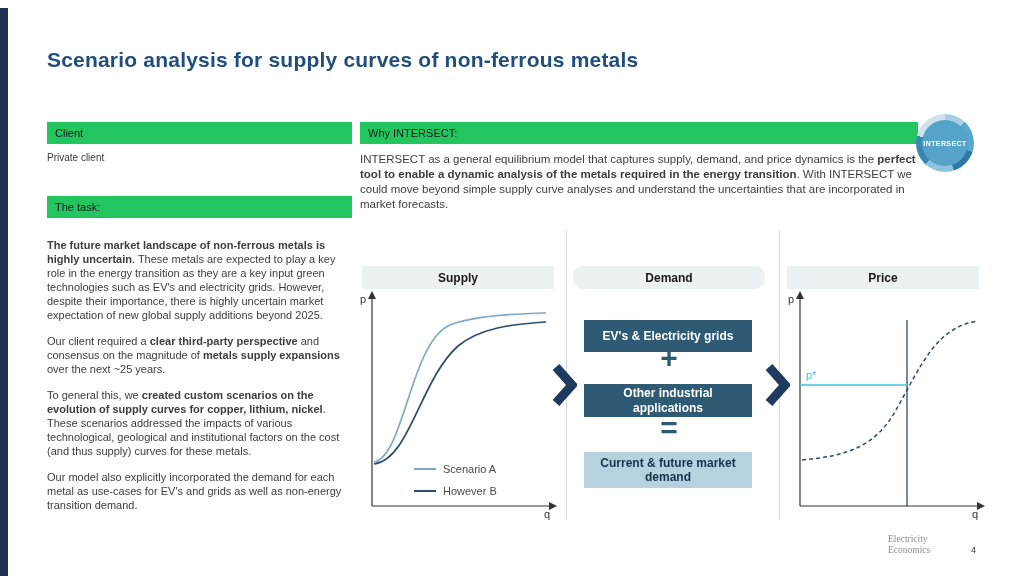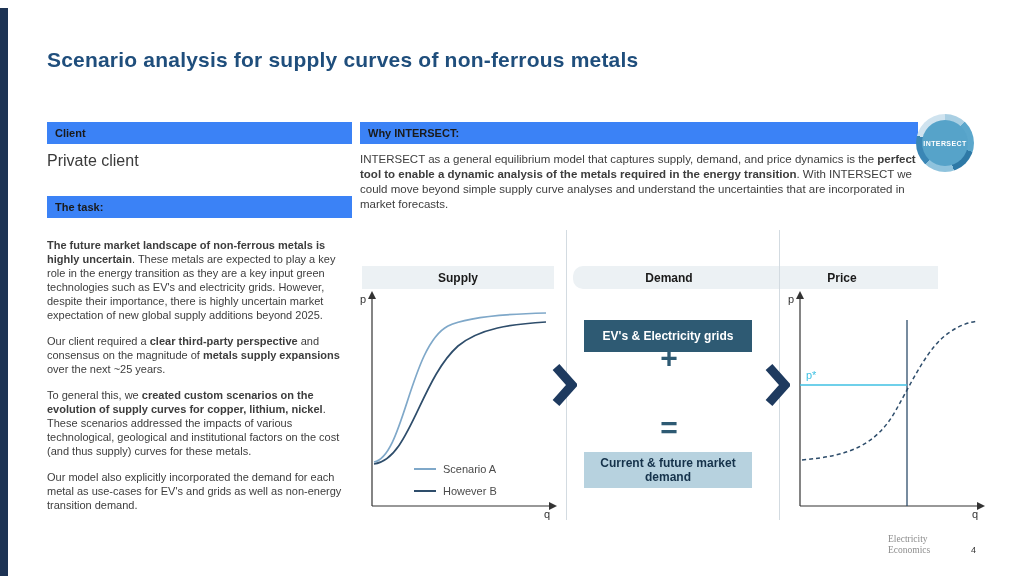--- a/index.html
+++ b/index.html
@@ -3,42 +3,42 @@
 <meta charset="utf-8">
 <style>
   html,body{margin:0;padding:0;}
   body{width:1024px;height:576px;background:#ffffff;font-family:"Liberation Sans",sans-serif;overflow:hidden;}
   .slide{position:relative;width:1024px;height:476px;background:#ffffff;}
 
   .stripe{position:absolute;left:0;top:8px;width:8px;height:568px;background:#1d3354;}
 
   .title{position:absolute;left:47px;top:48px;margin:0;font-size:21px;font-weight:bold;color:#1f4e7c;letter-spacing:.2px;}
 
-  .bar{position:absolute;height:22px;background:#3b82f6;font-size:11px;font-weight:bold;color:#1a1a1a;line-height:22px;padding-left:8px;box-sizing:border-box;}
+  .bar{position:absolute;height:22px;background:#22c55e;font-size:11px;font-weight:normal;color:#1a1a1a;line-height:22px;padding-left:8px;box-sizing:border-box;}
   .client-bar{left:47px;top:122px;width:305px;}
   .task-bar{left:47px;top:196px;width:305px;}
   .why-bar{left:360px;top:122px;width:558px;}
 
-  .client-value{position:absolute;left:47px;top:152px;width:300px;font-size:16px;color:#3a3a3a;}
+  .client-value{position:absolute;left:47px;top:152px;width:300px;font-size:10px;color:#3a3a3a;}
 
   .task-text{position:absolute;left:47px;top:227px;width:308px;font-size:11px;line-height:1.27;color:#3d3d3d;}
   .task-text p{margin:12px 0 9px 0;}
 
   .why-text{position:absolute;left:360px;top:152px;width:562px;font-size:11.5px;line-height:1.3;color:#3d3d3d;}
 
   .logo{position:absolute;left:916px;top:114px;width:58px;height:58px;border-radius:50%;
         background:conic-gradient(#a9cfe3 0 12%,#5ba7cc 12% 30%,#2e79a6 30% 45%,#8fc3dd 45% 62%,#3a86b5 62% 79%,#cfe3ef 79% 100%);}
   .logo-inner{position:absolute;inset:6px;border-radius:50%;background:#56a3c9;display:flex;align-items:center;justify-content:center;}
   .logo-inner span{color:#ffffff;font-size:7px;font-weight:bold;letter-spacing:.4px;}
 
   .panel-header{position:absolute;top:266px;height:23px;background:#ecf1f4;font-size:12px;font-weight:bold;color:#1a1a1a;
                 display:flex;align-items:center;justify-content:center;}
   .ph-supply{left:362px;width:192px;}
   .ph-demand{left:573px;width:192px;border-radius:10px;}
-  .ph-price{left:746px;width:192px;}
+  .ph-price{left:787px;width:192px;}
 
   .vdivider{position:absolute;top:230px;width:1px;height:290px;background:#d3dbe1;}
   .vd1{left:566px;} .vd2{left:779px;}
 
   .chevron{position:absolute;top:363px;width:26px;height:44px;}
   .chev1{left:551px;} .chev2{left:764px;}
 
   .chart{position:absolute;width:200px;height:232px;}
   .chart-supply{left:360px;top:288px;}
   .chart-price{left:788px;top:288px;}
@@ -130,20 +130,21 @@
       <span class="legend-label">Scenario A</span>
     </div>
     <div class="legend-row">
       <div class="legend-swatch sw-b"></div>
       <span class="legend-label">However B</span>
     </div>
   </div>
 
   <div class="dbox dbox-dark dbox-ev">EV's &amp; Electricity grids</div>
   <div class="op op-plus">+</div>
+  <div class="dbox dbox-dark dbox-other">Other industrial applications</div>
   <div class="op op-equals">=</div>
   <div class="dbox dbox-market">Current &amp; future market demand</div>
 
   <svg class="chart chart-price" viewBox="0 0 200 232">
     <line x1="12" y1="10" x2="12" y2="218" stroke="#333333" stroke-width="1.2"></line>
     <polygon points="12,3 8,11 16,11" fill="#333333"></polygon>
     <line x1="12" y1="218" x2="190" y2="218" stroke="#333333" stroke-width="1.2"></line>
     <polygon points="197,218 189,214 189,222" fill="#333333"></polygon>
     <text x="0" y="15" font-size="11" fill="#333333">p</text>
     <text x="184" y="230" font-size="11" fill="#333333">q</text>

